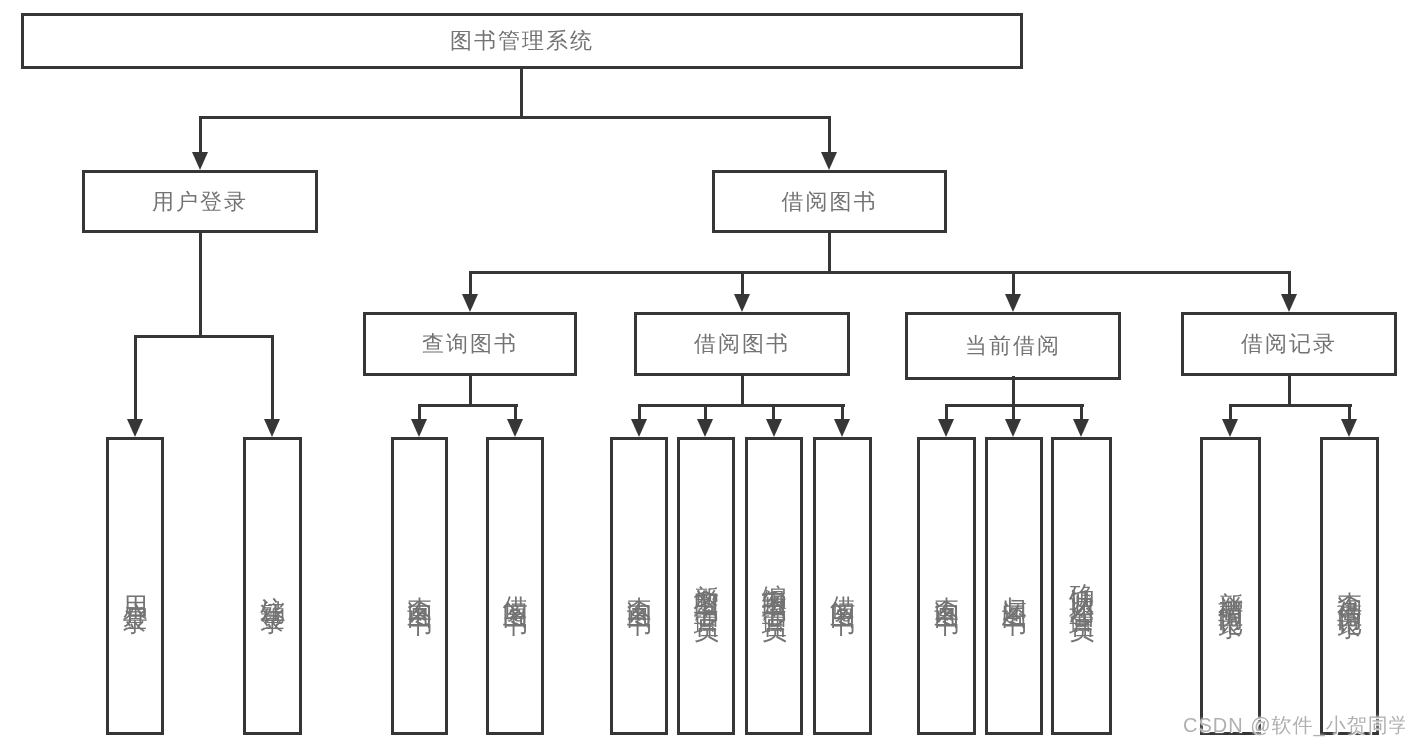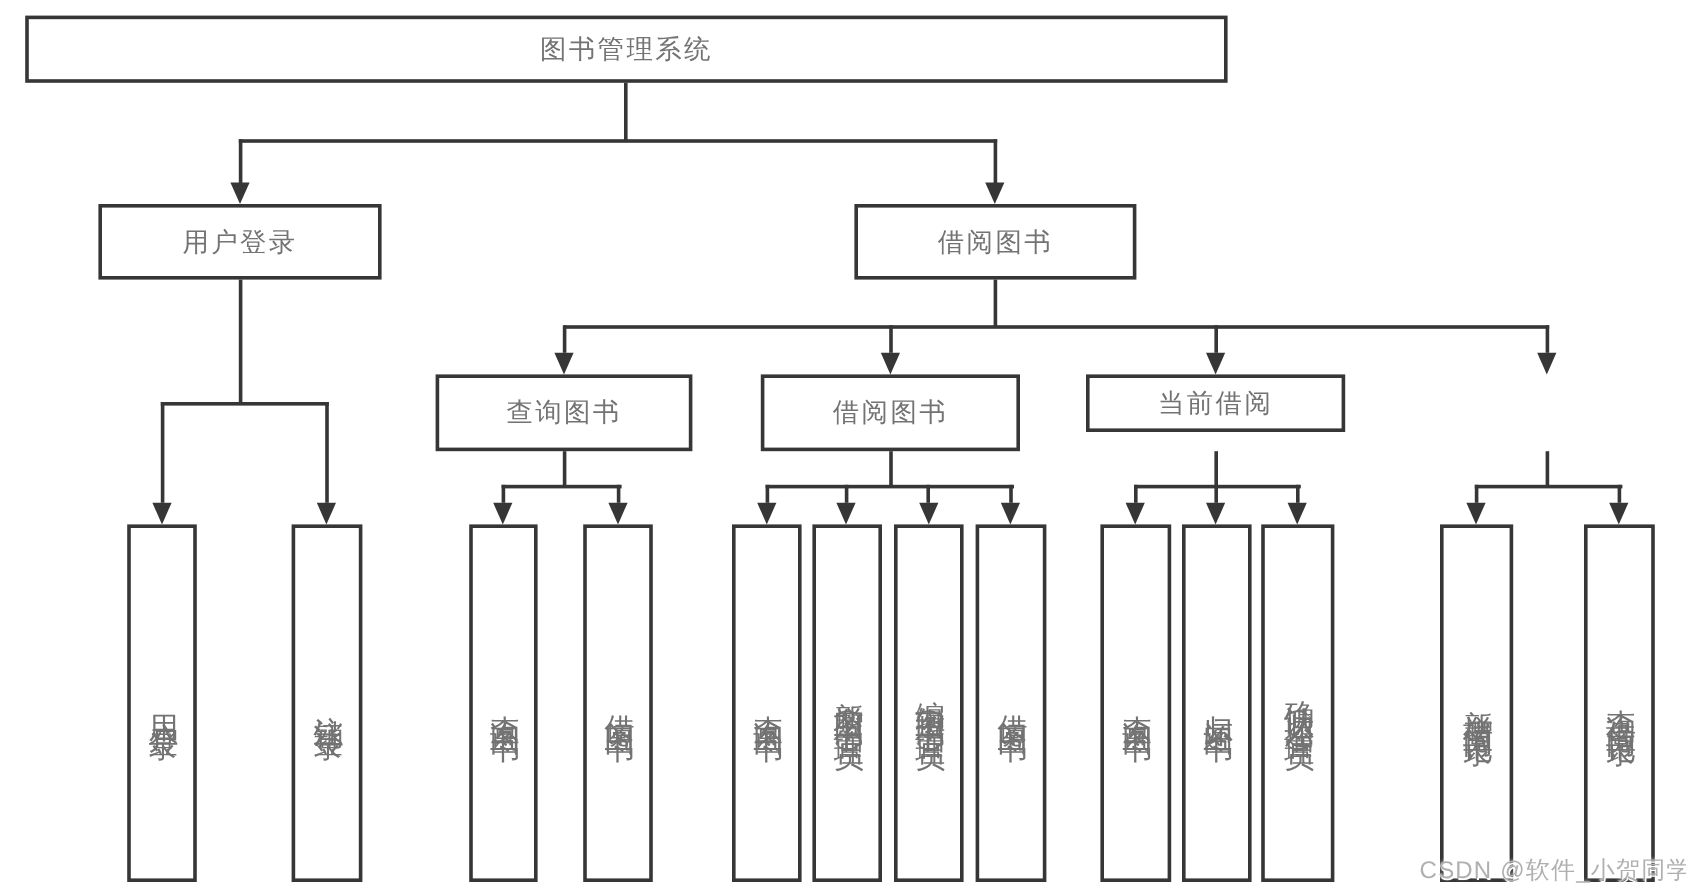--- a/index.html
+++ b/index.html
@@ -34,21 +34,22 @@
 
 <div class="canvas">
 
   <div class="node h" style="left:21px;top:13px;width:1002px;height:56px">图书管理系统</div>
 
   <div class="node h" style="left:82px;top:170px;width:236px;height:63px">用户登录</div>
   <div class="node h" style="left:712px;top:170px;width:235px;height:63px">借阅图书</div>
 
   <div class="node h" style="left:363px;top:312px;width:214px;height:64px">查询图书</div>
   <div class="node h" style="left:634px;top:312px;width:216px;height:64px">借阅图书</div>
-  <div class="node h" style="left:905px;top:312px;width:216px;height:48px">当前借阅</div>
+  <div class="node h" style="left:905px;top:312px;width:216px;height:68px">当前借阅</div>
+  <div class="node h" style="left:1181px;top:312px;width:216px;height:64px">借阅记录</div>
 
   <div class="node v" style="left:106px;top:437px;width:58px;height:298px">用户登录</div>
   <div class="node v" style="left:243px;top:437px;width:59px;height:298px">注销登录</div>
 
   <div class="node v" style="left:391px;top:437px;width:57px;height:298px">查询图书</div>
   <div class="node v" style="left:486px;top:437px;width:58px;height:298px">借阅图书</div>
 
   <div class="node v" style="left:610px;top:437px;width:58px;height:298px">查询图书</div>
   <div class="node v" style="left:677px;top:437px;width:58px;height:298px">新增图书（管理员）</div>
   <div class="node v" style="left:745px;top:437px;width:58px;height:298px">编辑图书（管理员）</div>

